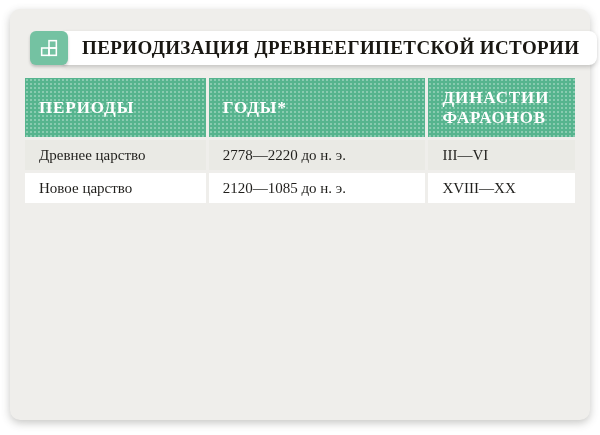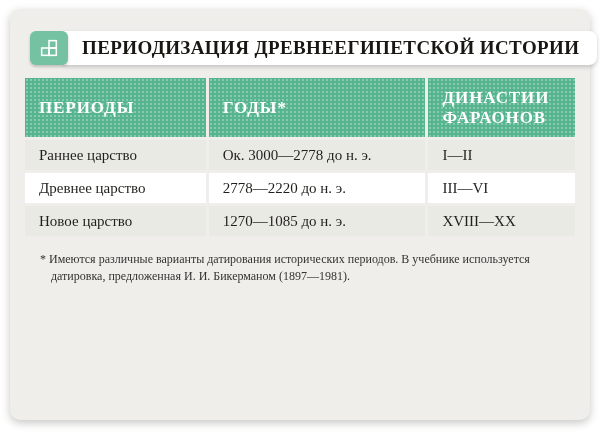--- a/index.html
+++ b/index.html
@@ -116,32 +116,26 @@
       </colgroup>
     <thead>
       <tr>
         <th>ПЕРИОДЫ</th>
         <th>ГОДЫ*</th>
         <th>ДИНАСТИИ ФАРАОНОВ</th>
       </tr>
     </thead>
     <tbody>
       <tr>
-        <td>Раннее царство</td>
-        <td>Ок. 3000—2778 до н. э.</td>
-        <td>I—II</td>
-      </tr>
-      <tr>
         <td>Древнее царство</td>
         <td>2778—2220 до н. э.</td>
         <td>III—VI</td>
       </tr>
       <tr>
         <td>Новое царство</td>
-        <td>1270—1085 до н. э.</td>
+        <td>2120—1085 до н. э.</td>
         <td>XVIII—XX</td>
       </tr>
     </tbody>
   </table>
 
-  <div class="footnote">* Имеются различные варианты датирования исторических периодов. В учебнике используется датировка, предложенная И. И. Бикерманом (1897—1981).</div>
 
 </div>
 
 </body></html>

